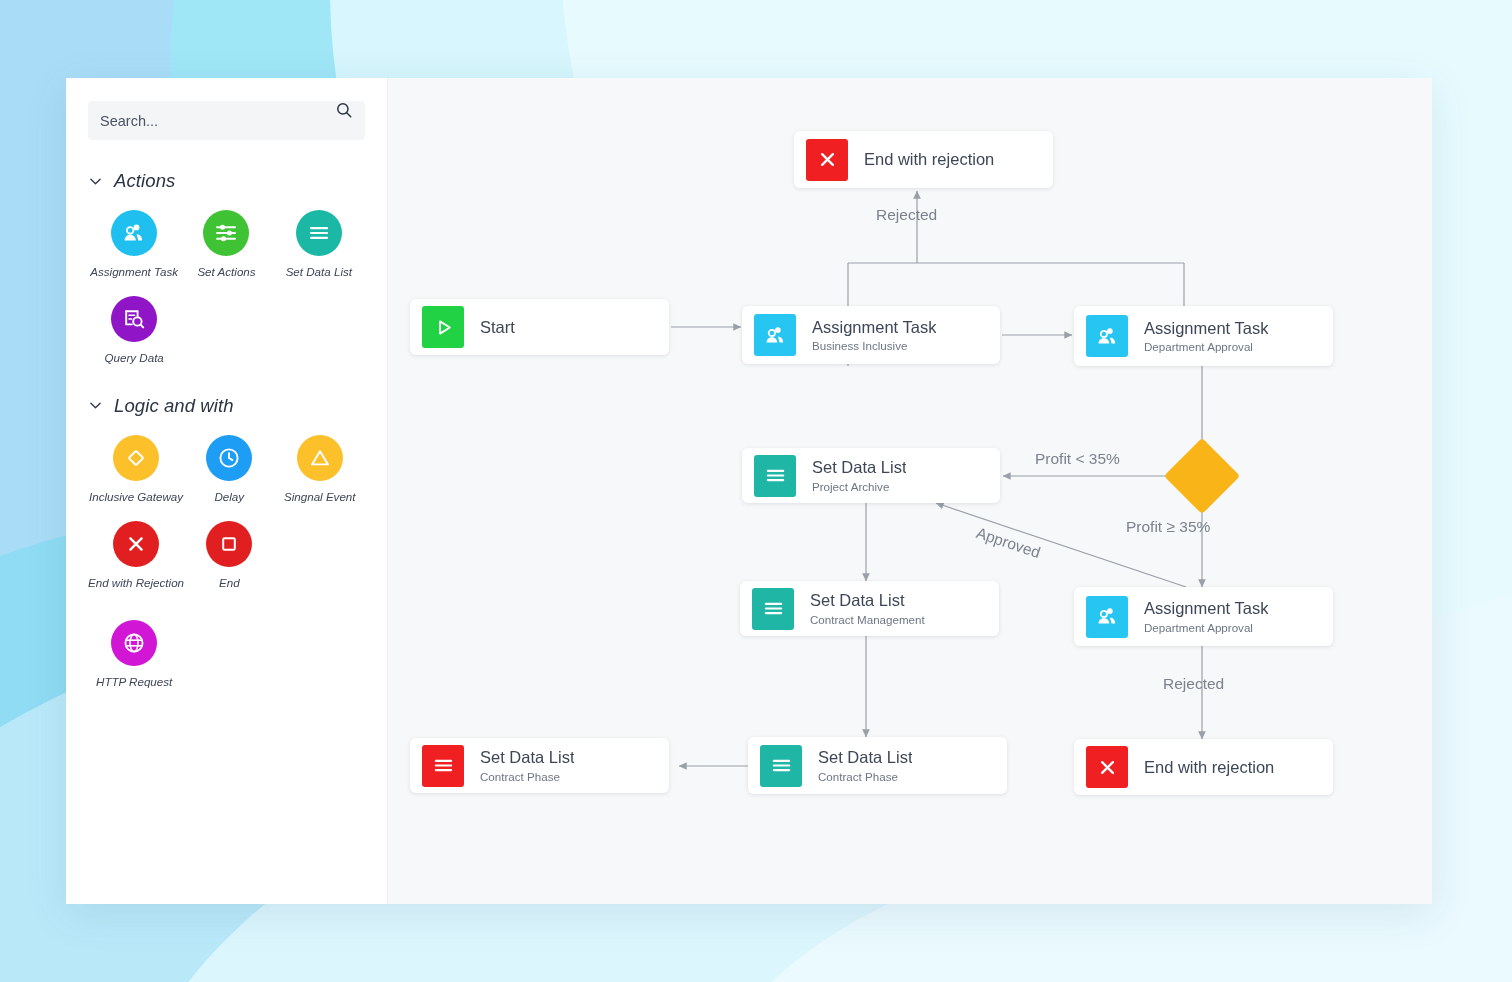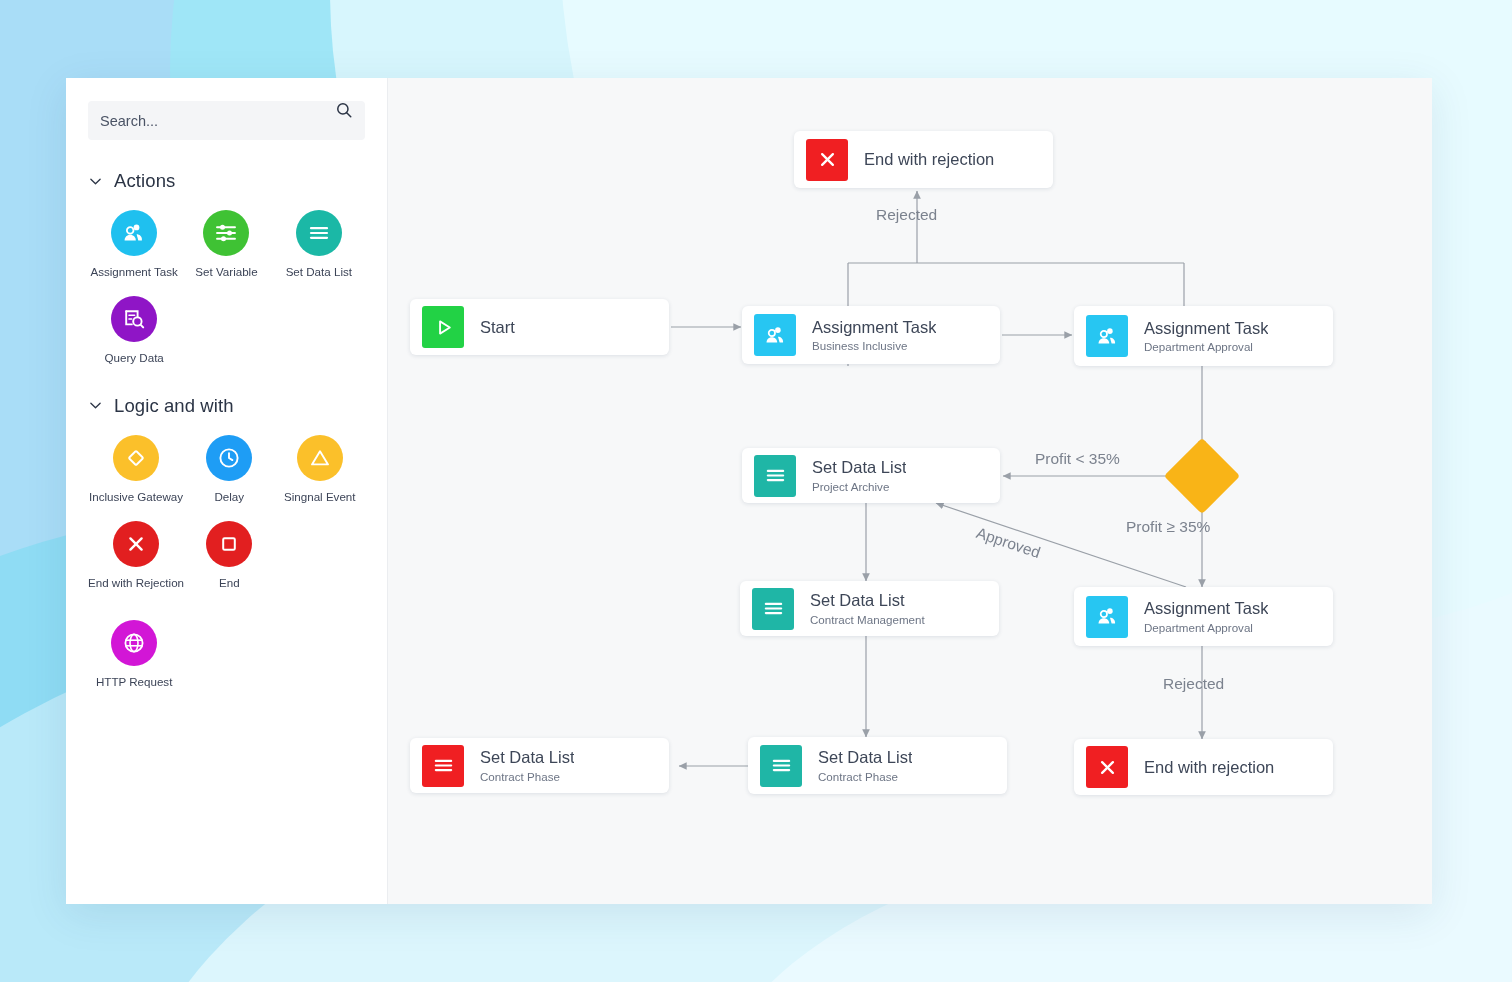--- a/index.html
+++ b/index.html
@@ -82,21 +82,21 @@
     padding: 0 12px;
   }
   .search-box input {
     flex: 1; border: none; outline: none; background: transparent;
     font-family: "Liberation Sans", sans-serif;
     font-size: 14.5px; color: #2b3445;
   }
   .search-box input::placeholder { color: #4a5365; opacity: 1; }
   .search-ico { width: 18px; height: 18px; flex: none; }
 
-  .group { margin-top: 30px; }
+  .group { margin-top: 30px; font-style: italic; }
   .group-head {
     display: flex; align-items: center; gap: 11px;
     margin-bottom: 4px; cursor: pointer;
   }
   .chev { width: 15px; height: 15px; flex: none; }
   .group-title {
     font-size: 18.5px; color: #2b3445; letter-spacing: .1px;
   }
   .tiles {
     display: grid; grid-template-columns: repeat(3, 1fr);
@@ -218,21 +218,21 @@
                   <g stroke="#ffffff" stroke-width="1.9" stroke-linecap="round" fill="none">
         <line x1="3" y1="6.2" x2="21" y2="6.2"></line>
                     <line x1="3" y1="12" x2="21" y2="12"></line>
                     <line x1="3" y1="17.8" x2="21" y2="17.8"></line>
                   </g>
         <circle cx="8.5" cy="6.2" r="2.5" fill="#ffffff"></circle>
                   <circle cx="15.5" cy="12" r="2.5" fill="#ffffff"></circle>
                   <circle cx="9.5" cy="17.8" r="2.5" fill="#ffffff"></circle>
                 </svg>
               </span>
-              <span class="tile-label">Set Variable</span>
+              <span class="tile-label">Set Actions</span>
             </div>
             <div class="tile">
               <span class="tile-circle" style="background:#1bb8a6">
                 <svg viewBox="0 0 24 24" xmlns="http://www.w3.org/2000/svg">
                   <g stroke="#ffffff" stroke-width="2.2" stroke-linecap="round">
         <line x1="4" y1="7.2" x2="20" y2="7.2"></line>
                     <line x1="4" y1="12" x2="20" y2="12"></line>
                     <line x1="4" y1="16.8" x2="20" y2="16.8"></line>
                   </g>
                 </svg>

